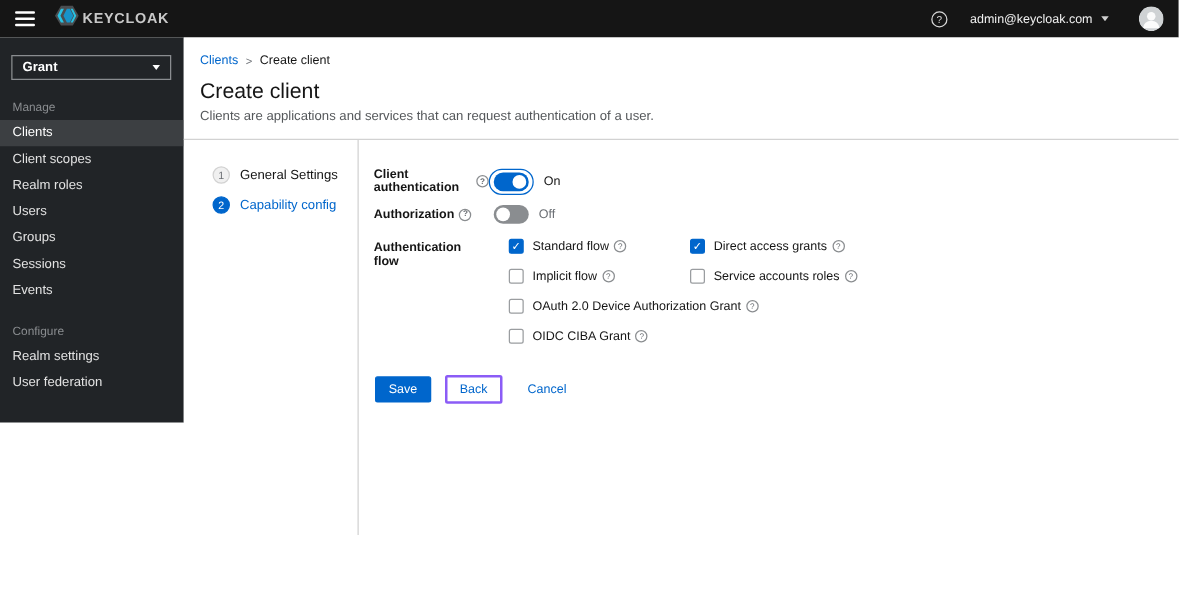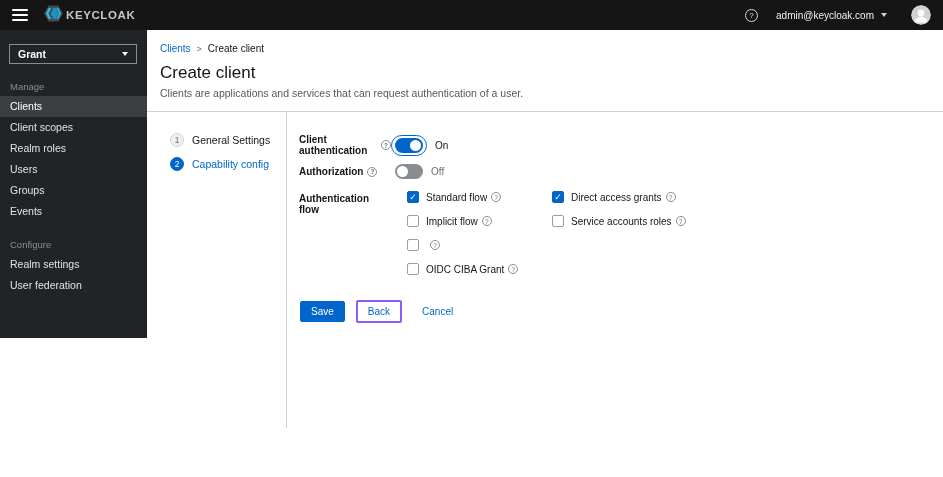--- a/index.html
+++ b/index.html
@@ -127,20 +127,21 @@
         <span class="name">Grant</span>
         <span class="caret-down"></span>
       </div>
 
       <div class="nav-section-title">Manage</div>
       <div class="nav-item active"><span>Clients</span></div>
       <div class="nav-item"><span>Client scopes</span></div>
       <div class="nav-item"><span>Realm roles</span></div>
       <div class="nav-item"><span>Users</span></div>
       <div class="nav-item"><span>Groups</span></div>
+      <div class="nav-item"><span>Sessions</span></div>
       <div class="nav-item"><span>Events</span></div>
 
       <div class="nav-section-title">Configure</div>
       <div class="nav-item"><span>Realm settings</span></div>
       <div class="nav-item"><span>User federation</span></div>
     </div>
 
     <div class="main">
       <div class="breadcrumb">
         <span class="link">Clients</span>
@@ -216,20 +217,21 @@
               </div>
 
               <div class="check-item">
                 <span class="checkbox"></span>
                 <span class="check-label">Service accounts roles</span>
                 <span class="help">?</span>
               </div>
 
               <div class="check-item span2">
                 <span class="checkbox"></span>
+                <span class="check-label">OAuth 2.0 Device Authorization Grant</span>
                 <span class="help">?</span>
               </div>
 
               <div class="check-item span2">
                 <span class="checkbox"></span>
                 <span class="check-label">OIDC CIBA Grant</span>
                 <span class="help">?</span>
               </div>
 
             </div>

